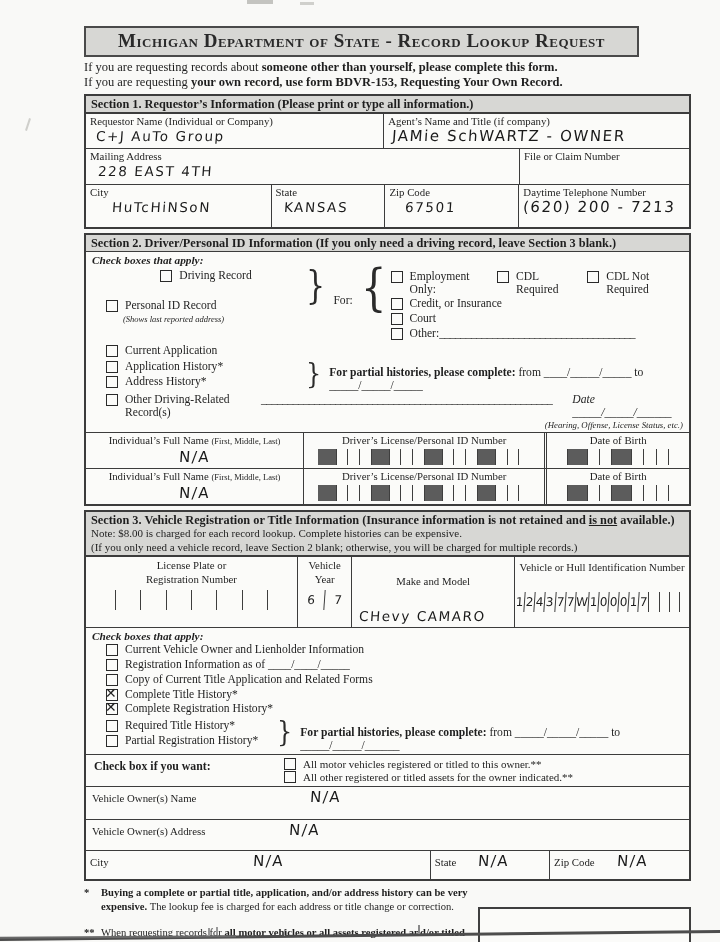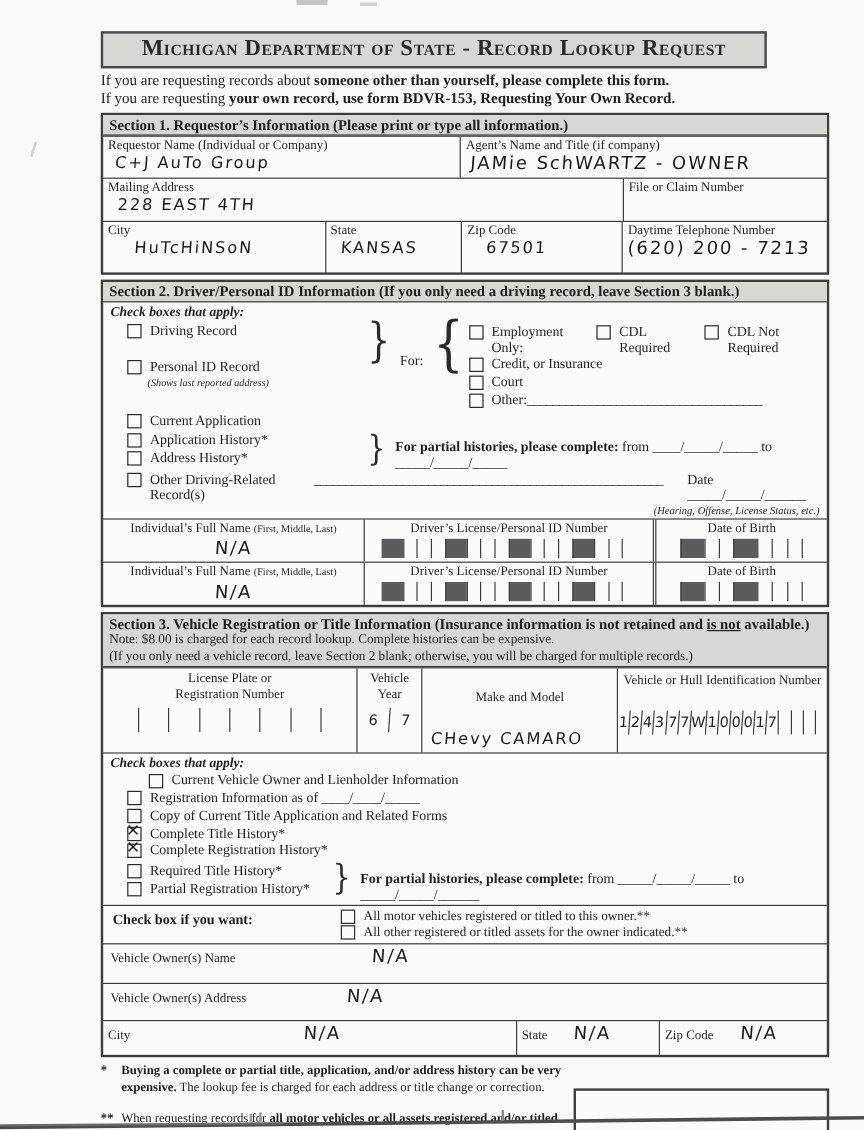--- a/index.html
+++ b/index.html
@@ -128,21 +128,21 @@
         </div>
       </div>
     </div>
 
     <div class="block">
       <div class="sec-bar"><span class="b">Section 2.  Driver/Personal ID Information (If you only need a driving record, leave Section 3 blank.)</span></div>
       <div style="padding:1px 6px 2px;">
         <div class="apply">Check boxes that apply:</div>
         <div style="display:flex;">
           <div style="flex:0 0 200px;padding-left:14px;">
-            <div class="cbline" style="margin-top:4px;">
+            <div class="cbline" style="margin-top:4px;justify-content:center;">
               <span class="cb"></span>
               <span>Driving Record</span>
             </div>
             <div class="cbline" style="margin-top:17px;">
               <span class="cb"></span>
               <span>Personal ID Record</span>
             </div>
             <div class="i sm" style="margin-left:17px;">(Shows last reported  address)</div>
           </div>
           <div class="brace" style="font-size:30px;margin-top:6px;transform:scaleY(1.3);">}</div>
@@ -187,21 +187,21 @@
               <span>Address History*</span>
             </div>
           </div>
           <div class="brace" style="font-size:24px;margin-top:1px;transform:scaleY(1.2);">}</div>
           <div style="font-size:11.6px;margin-top:7px;padding-left:8px;"><span class="b">For partial histories, please complete:</span><span>  from ____/_____/_____    to _____/_____/_____</span></div>
         </div>
         <div class="cbline" style="margin-left:14px;">
           <span class="cb"></span>
           <span>Other Driving-Related Record(s)</span>
           <span style="letter-spacing:-.5px;">_______________________________________________________</span>
-          <span style="margin-left:20px;">Date _____/_____/______</span>
+          <span style="margin-left:20px;font-style:italic;">Date _____/_____/______</span>
         </div>
         <div class="i" style="font-size:8.8px;text-align:right;margin-top:-2px;">(Hearing, Offense, License Status, etc.)</div>
       </div>
 
       <div class="rrow">
         <div class="rcell c-name">
           <div class="rhead"><span>Individual’s Full Name </span><span class="sm">(First, Middle, Last)</span></div>
           <div class="rval">
               <span class="hw hw-big">N/A</span>
             </div>
@@ -358,21 +358,21 @@
                 <span class="cc"></span>
                 <span class="cc"></span>
                 <span class="cc"></span>
                 <span class="cc"></span>
               </div>
             </div>
         </div>
       </div>
       <div style="border-top:1px solid #3c3c3c;padding:1px 6px 2px;">
         <div class="apply">Check boxes that apply:</div>
-        <div class="cbline" style="margin-left:32px;align-items:center;">
+        <div class="cbline" style="margin-left:14px;">
           <span class="cb"></span>
           <span>Current Vehicle Owner and Lienholder Information</span>
         </div>
         <div class="cbline" style="margin-left:14px;">
           <span class="cb"></span>
           <span>Registration Information as of ____/____/_____</span>
         </div>
         <div class="cbline" style="margin-left:14px;">
           <span class="cb"></span>
           <span>Copy of Current Title Application and Related Forms</span>

